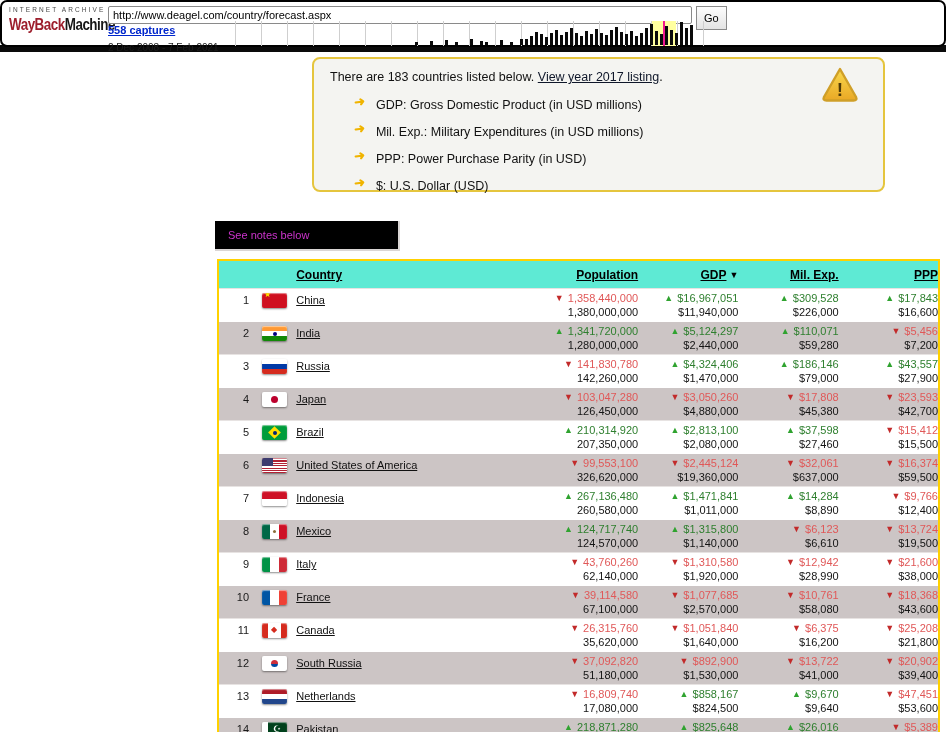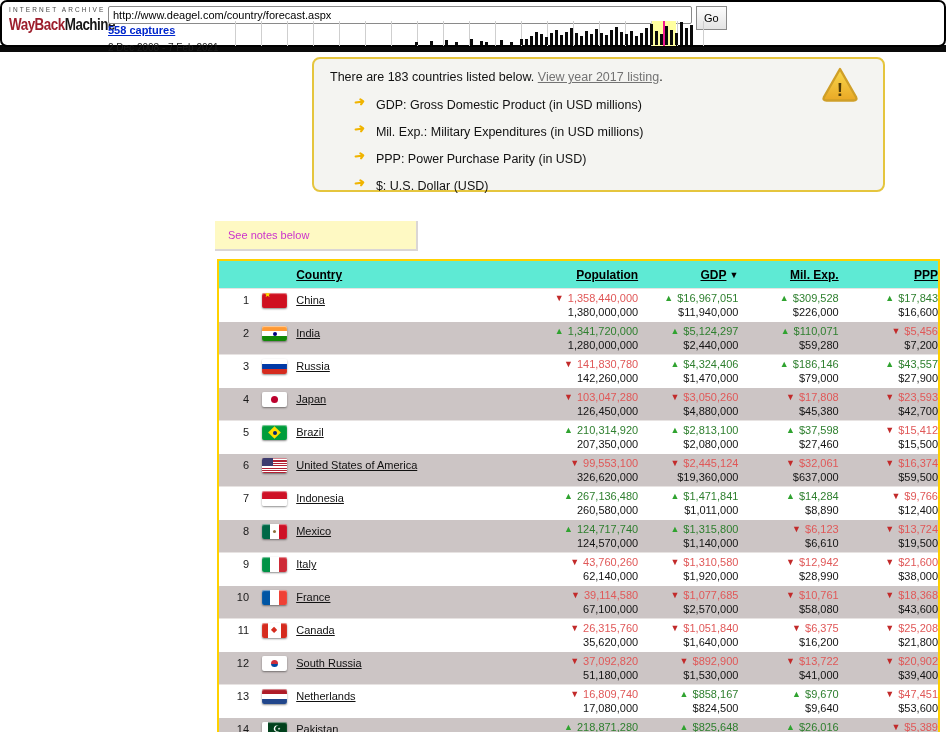--- a/index.html
+++ b/index.html
@@ -40,30 +40,30 @@
   .wb-day{font-size:17px;line-height:18px;letter-spacing:.5px;}
   .wb-arrow{font-size:13px;line-height:18px;color:#4040e8;cursor:pointer;}
   .wb-arrow.prev{text-align:right;padding-right:1px;}
   .wb-arrow.next{text-align:left;padding-left:1px;}
 
   
   .notice{position:relative;margin:5px 0 0 312px;width:573px;box-sizing:border-box;
           border:2px solid #e5c53e;border-radius:8px;background:#f4f4f1;
           padding:11px 16px 6px;height:135px;}
   .notice-intro{font-size:12.5px;color:#111;}
-  .notice-link{color:#737373;text-decoration:underline;cursor:pointer;}
+  .notice-link{color:#0f172a;text-decoration:underline;cursor:pointer;}
   .notice-list{margin-top:13px;}
   .notice-item{margin:0 0 12px 24px;font-size:12.5px;color:#111;white-space:nowrap;}
   .bullet{color:#f0b400;font-weight:bold;font-size:13px;margin-right:11px;
           position:relative;top:-3px;display:inline-block;transform:rotate(-8deg);}
   .warning{position:absolute;right:22px;top:6px;}
 
   
-  .notes-bar{margin:29px 0 0 215px;width:203px;height:30px;box-sizing:border-box;
-             background:#fef9c3;border-right:2px solid #dad6d5;border-bottom:2px solid #dad6d5;
+  .notes-bar{margin:29px 0 0 215px;width:185px;height:30px;box-sizing:border-box;
+             background:#000000;border-right:2px solid #dad6d5;border-bottom:2px solid #dad6d5;
              line-height:28px;padding-left:13px;font-size:11px;}
   .notes-link{color:#cc33cc;text-decoration:none;cursor:pointer;}
 
   
   .forecast-table{margin:8px 0 0 217px;width:723px;border-collapse:collapse;
                   border:2px solid #ffd100;table-layout:fixed;}
   .forecast-table th{background:#5eead4;font-size:12px;color:#000;padding:7px 0 6px;}
   .forecast-table th .hlink{text-decoration:underline;cursor:pointer;font-weight:bold;}
   th.h-country{text-align:left;}
   .num{text-align:right;}

